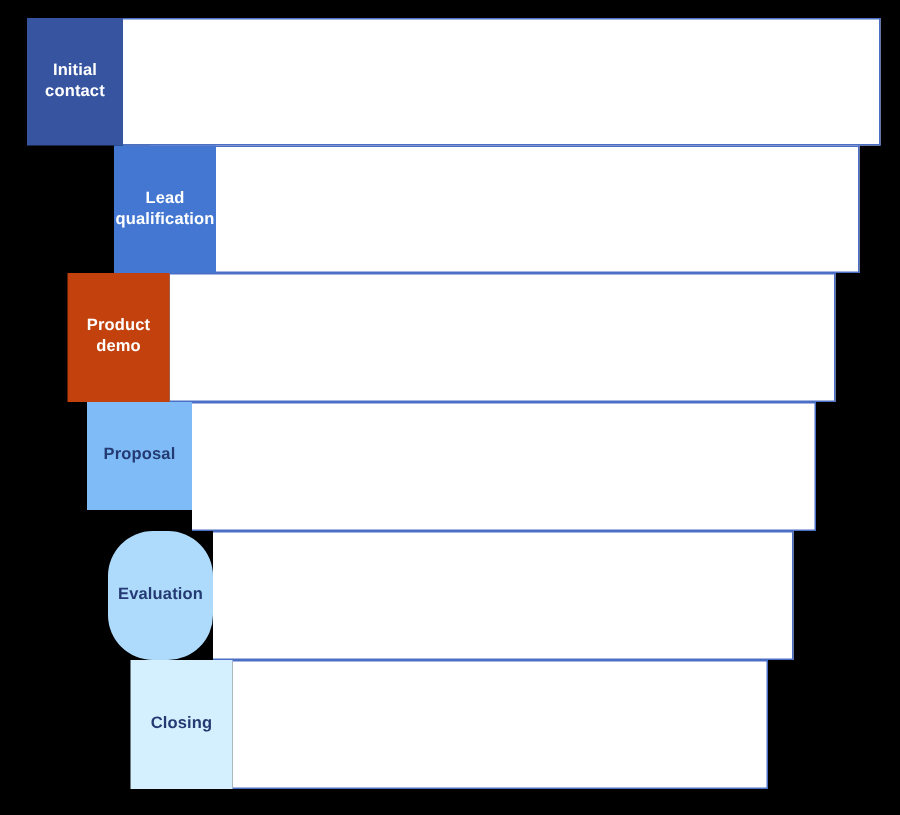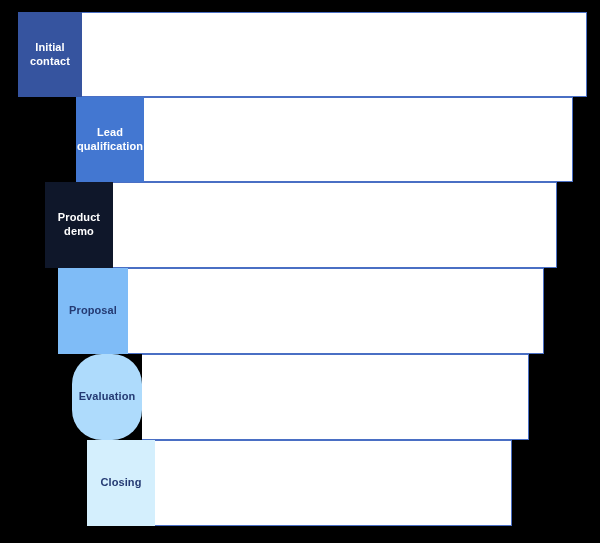--- a/index.html
+++ b/index.html
@@ -24,27 +24,27 @@
       </div>
     </div>
     <div class="stage">
       <div class="value-bar" style="left: 100px; top: 97px; width: 473px; height: 85px; background: rgb(255, 255, 255); border-color: rgb(74, 111, 196);"></div>
       <div class="label-block" style="left: 32px; top: 97px; width: 68px; height: 85px; background: rgb(67, 119, 209); color: rgb(255, 255, 255); margin-left: 44px;">
         <span>Lead<br>qualification</span>
       </div>
     </div>
     <div class="stage">
       <div class="value-bar" style="left: 113px; top: 182px; width: 444px; height: 86px; background: rgb(255, 255, 255); border-color: rgb(74, 111, 196);"></div>
-      <div class="label-block" style="left: 45px; top: 182px; width: 68px; height: 86px; background: #0f172a; color: rgb(255, 255, 255); text-align: center;">
+      <div class="label-block" style="left: 45px; top: 182px; width: 68px; height: 86px; background: #c2410c; color: rgb(255, 255, 255); text-align: center;">
         <span>Product<br>demo</span>
       </div>
     </div>
     <div class="stage">
       <div class="value-bar" style="left: 128px; top: 268px; width: 416px; height: 86px; background: rgb(255, 255, 255); border-color: rgb(74, 111, 196);"></div>
-      <div class="label-block" style="left: 58px; top: 268px; width: 70px; height: 86px; background: rgb(127, 188, 247); color: rgb(36, 58, 115);">
+      <div class="label-block" style="left: 58px; top: 268px; width: 70px; height: 72px; background: rgb(127, 188, 247); color: rgb(36, 58, 115);">
         <span>Proposal</span>
       </div>
     </div>
     <div class="stage">
       <div class="value-bar" style="left: 142px; top: 354px; width: 387px; height: 86px; background: rgb(255, 255, 255); border-color: rgb(74, 111, 196);"></div>
       <div class="label-block" style="left: 72px; top: 354px; width: 70px; height: 86px; background: rgb(174, 219, 252); color: rgb(36, 58, 115); border-radius: 30px;">
         <span>Evaluation</span>
       </div>
     </div>
     <div class="stage">

